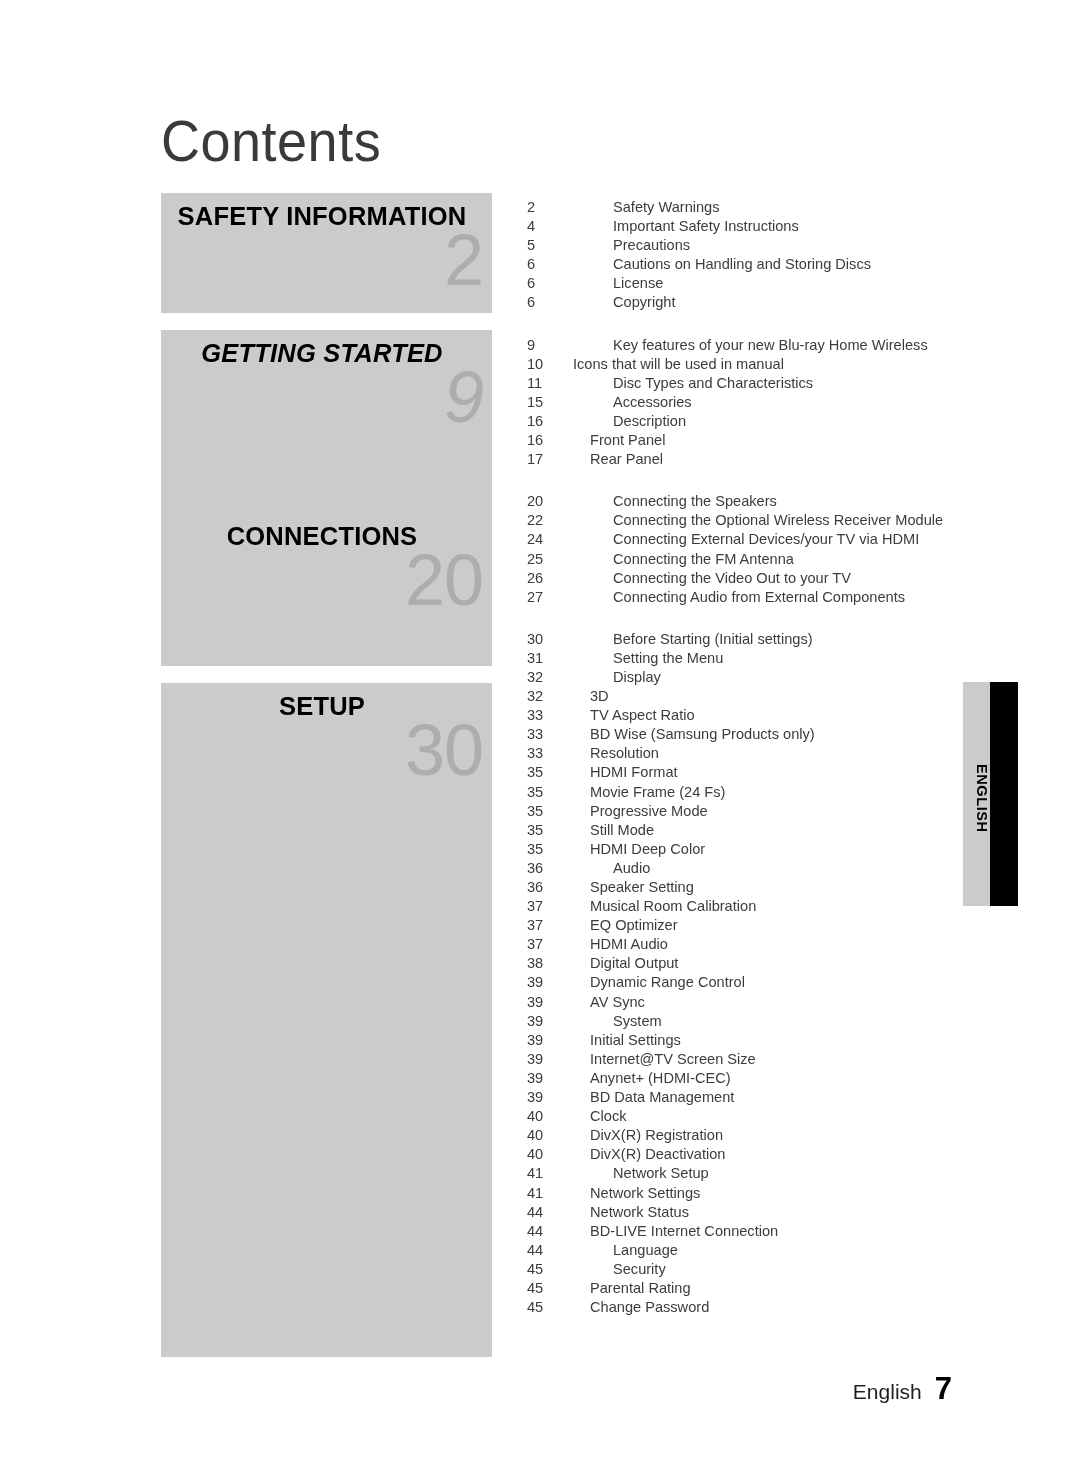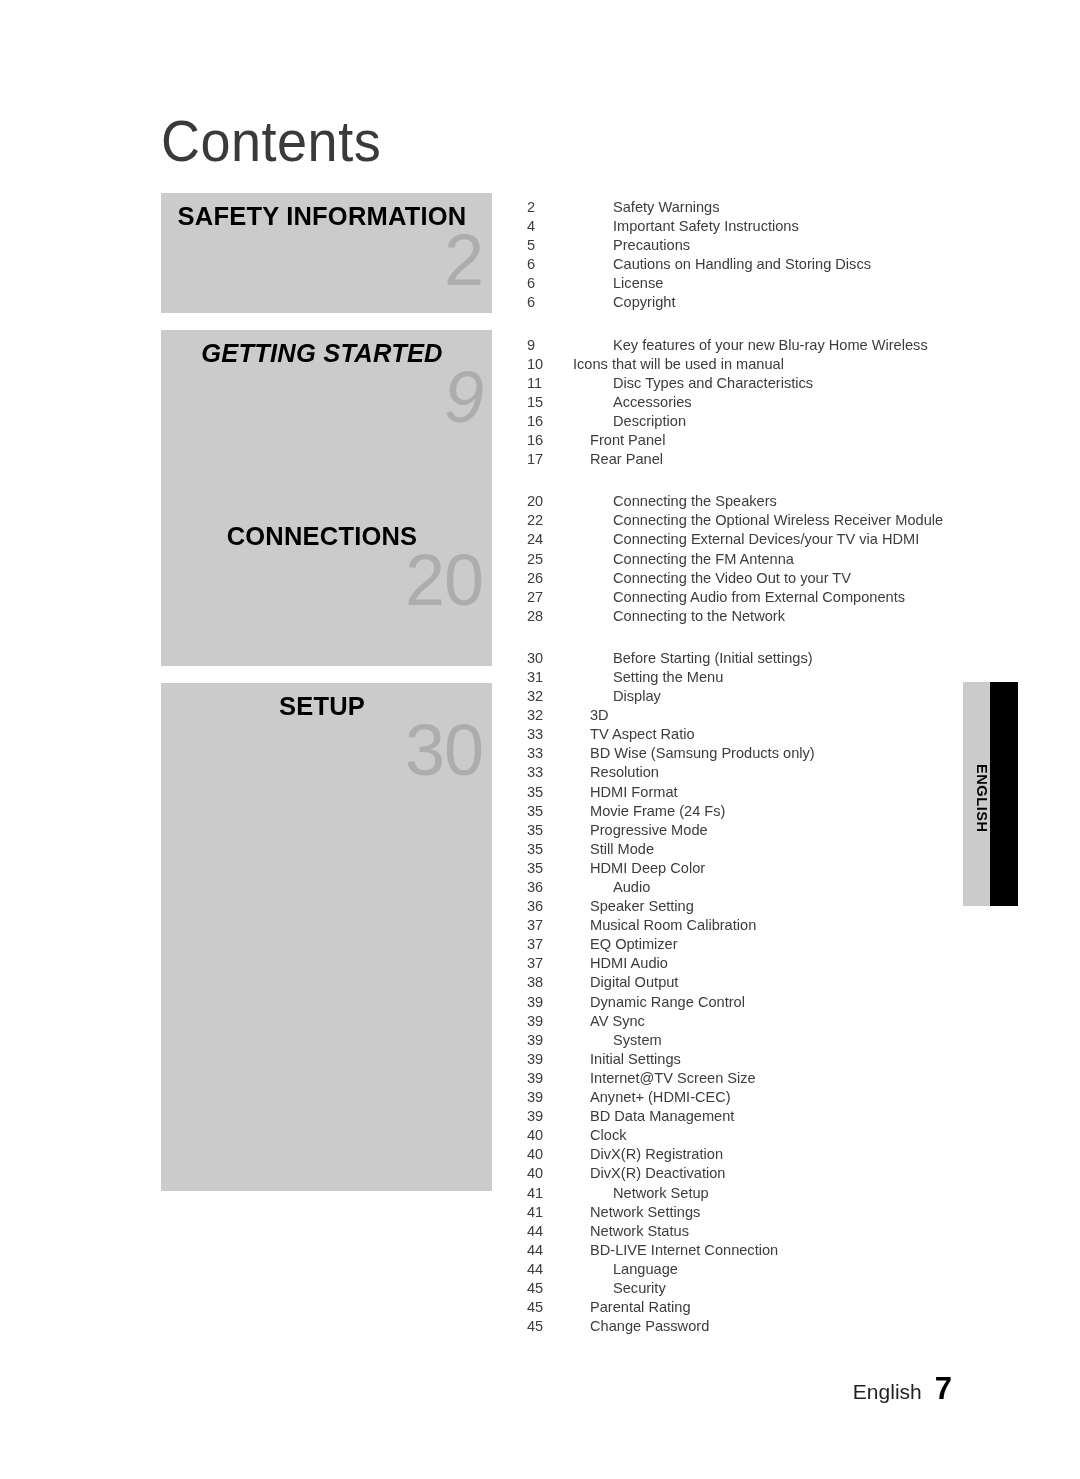--- a/index.html
+++ b/index.html
@@ -160,21 +160,21 @@
       <div class="section-number">2</div>
     </div>
     <div class="section-block" style="top: 137px; height: 188px; font-style: italic;">
       <div class="section-title">GETTING STARTED</div>
       <div class="section-number">9</div>
     </div>
     <div class="section-block" style="top: 320px; height: 153px;">
       <div class="section-title">CONNECTIONS</div>
       <div class="section-number">20</div>
     </div>
-    <div class="section-block" style="top: 490px; height: 508px;">
+    <div class="section-block" style="top: 490px; height: 674px;">
       <div class="section-title">SETUP</div>
       <div class="section-number">30</div>
     </div>
   </div>
 
 <div id="toc-list">
     <div class="toc-row lvl-0">
       <span class="toc-page">2</span>
       <span class="toc-label">Safety Warnings</span>
     </div>
@@ -242,24 +242,20 @@
       <span class="toc-page">25</span>
       <span class="toc-label">Connecting the FM Antenna</span>
     </div>
     <div class="toc-row lvl-0">
       <span class="toc-page">26</span>
       <span class="toc-label">Connecting the Video Out to your TV</span>
     </div>
     <div class="toc-row lvl-0">
       <span class="toc-page">27</span>
       <span class="toc-label">Connecting Audio from External Components</span>
-    </div>
-    <div class="toc-row lvl-0">
-      <span class="toc-page">28</span>
-      <span class="toc-label">Connecting to the Network</span>
     </div>
     <div class="toc-row lvl-0 gap-before">
       <span class="toc-page">30</span>
       <span class="toc-label">Before Starting (Initial settings)</span>
     </div>
     <div class="toc-row lvl-0">
       <span class="toc-page">31</span>
       <span class="toc-label">Setting the Menu</span>
     </div>
     <div class="toc-row lvl-0">

